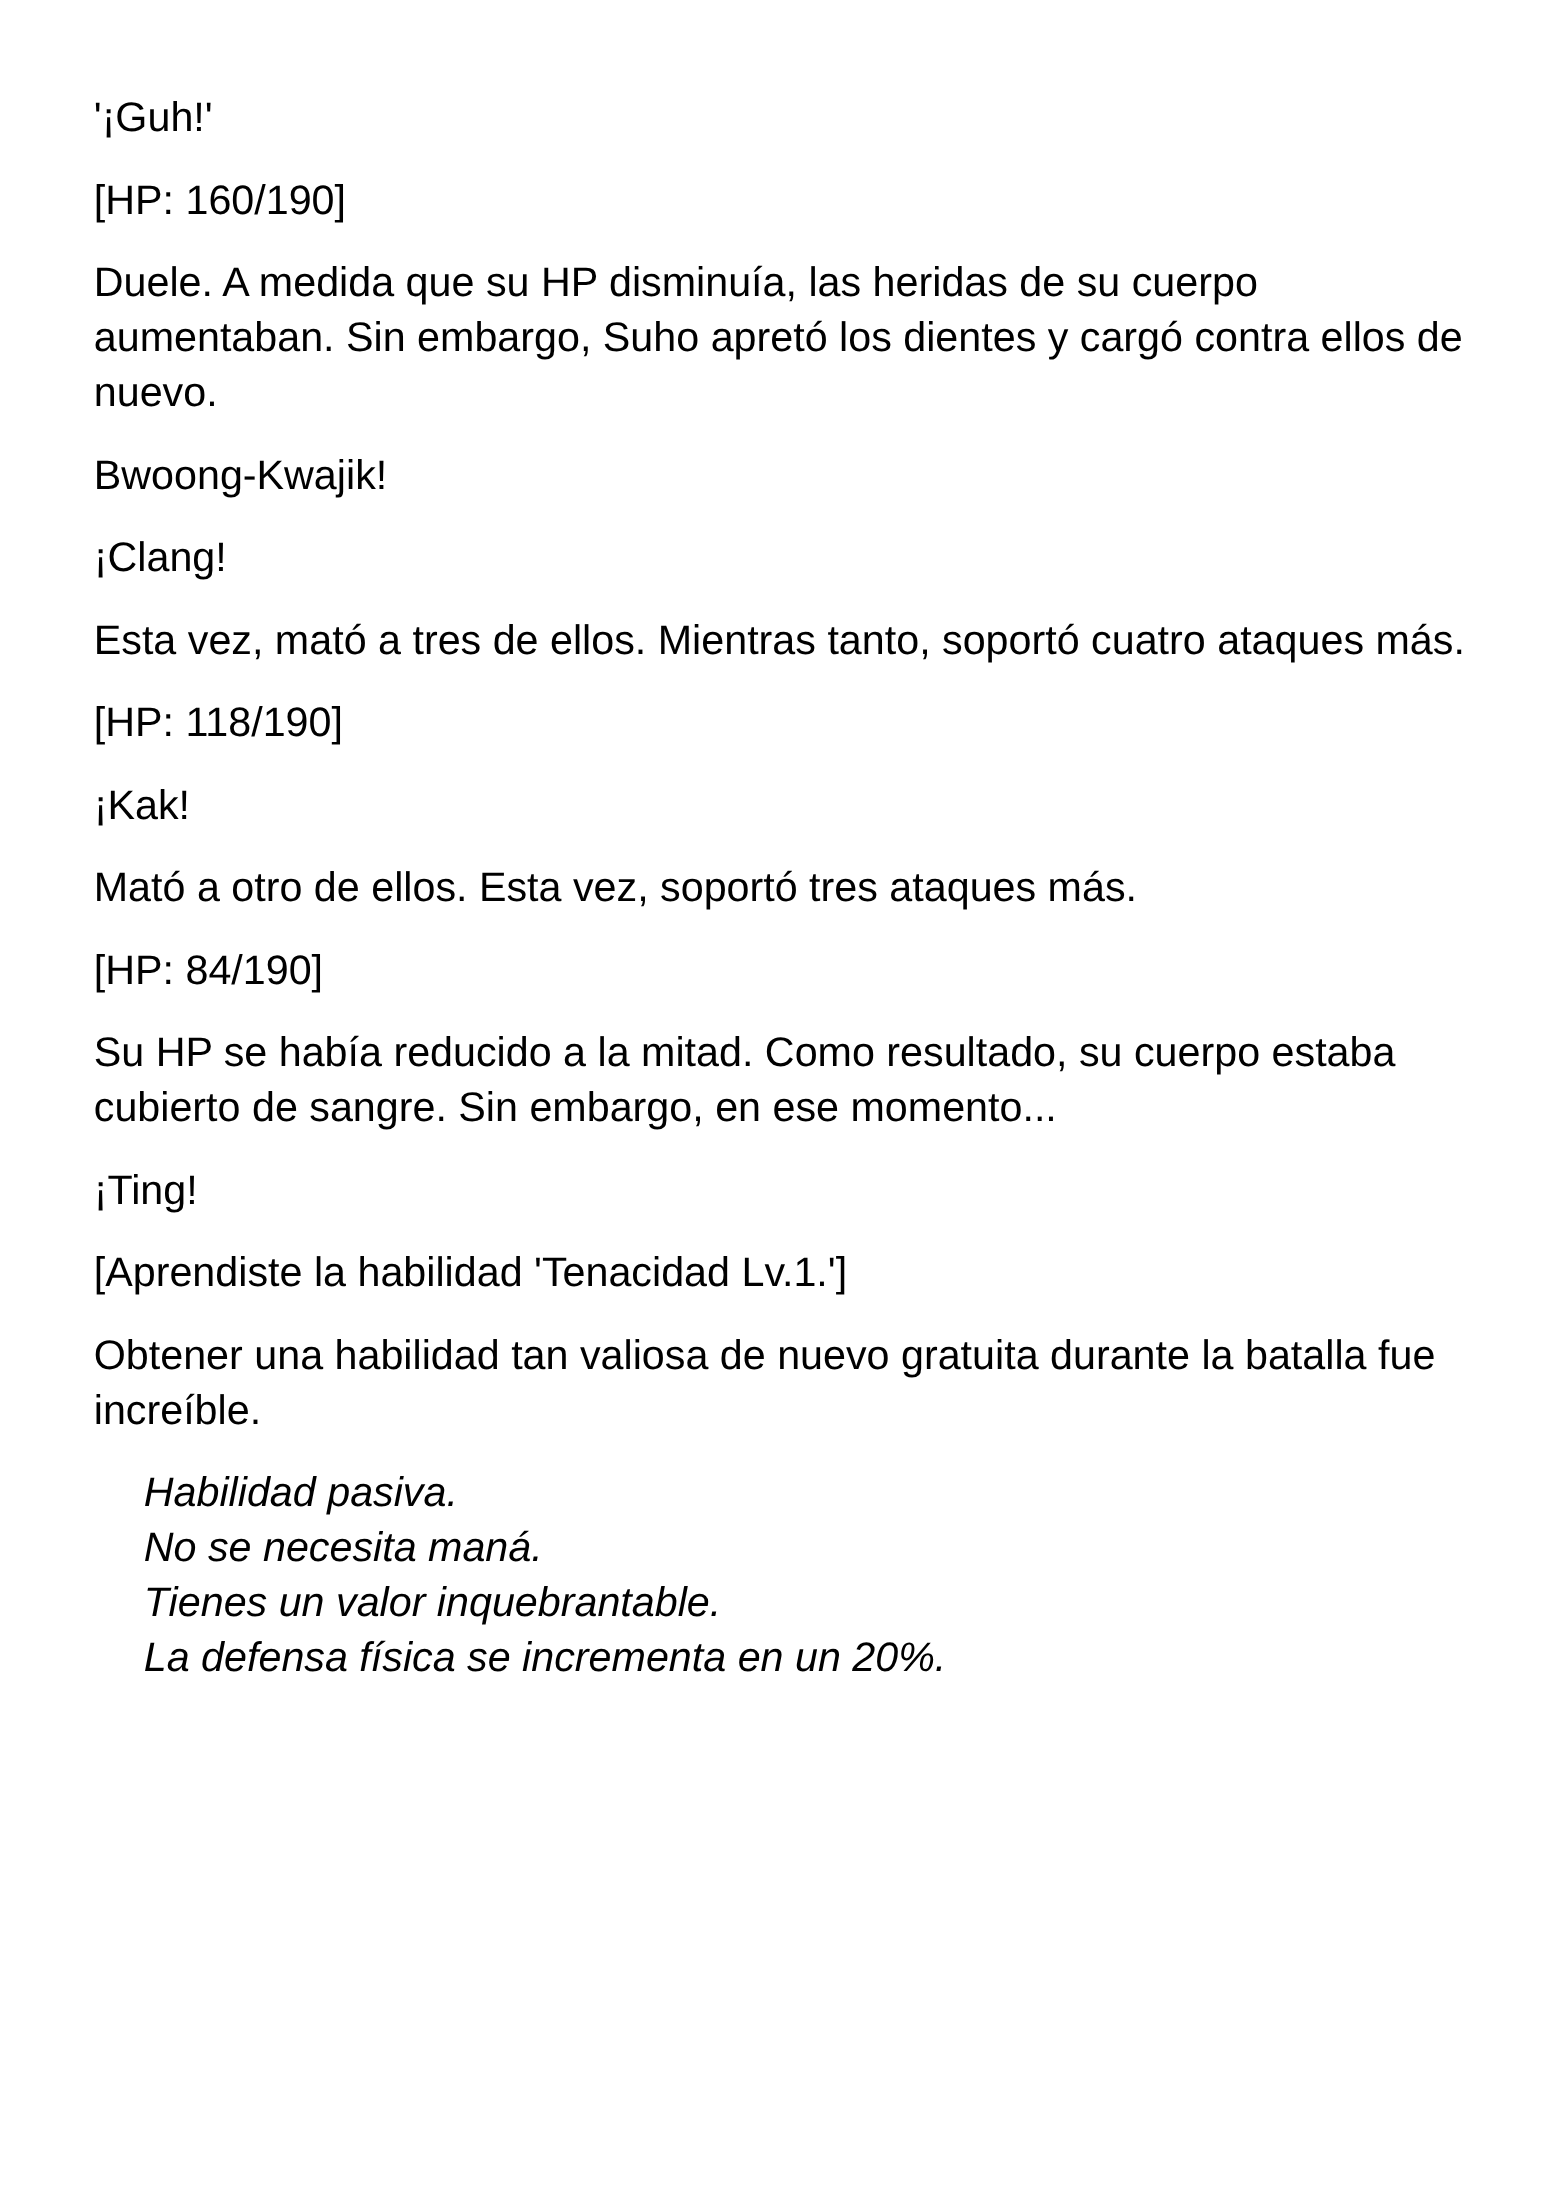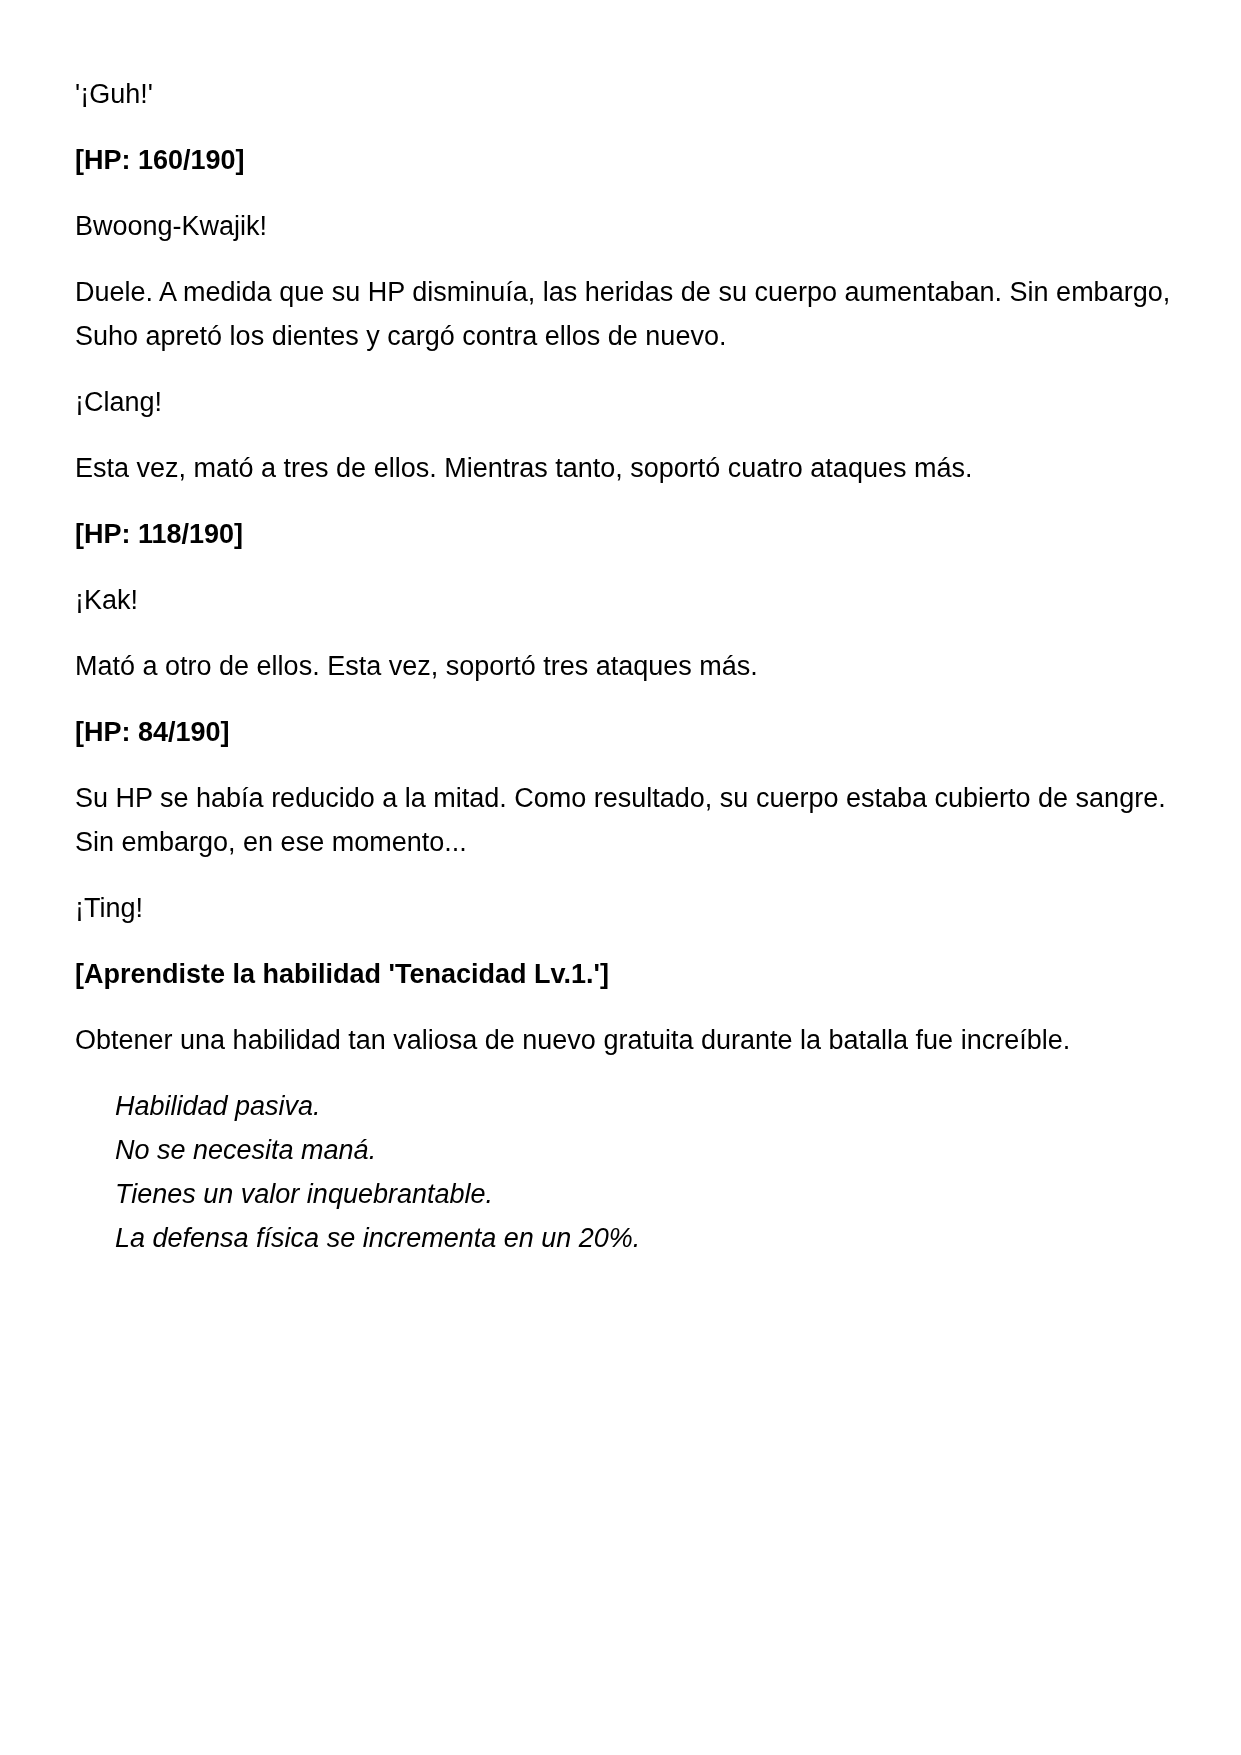--- a/index.html
+++ b/index.html
@@ -1,32 +1,32 @@
 <!DOCTYPE html>
 <html><head>
 <meta charset="utf-8">
 <style>
   html, body { margin: 0; padding: 0; background: #ffffff; }
   body { width: 1241px; height: 1755px; overflow: hidden; position: relative; }
   .page { position: absolute; left: 75px; top: 72px; width: 1110px;
-          font-family: "Liberation Sans", sans-serif; font-size: 27px; line-height: 44px; color: #000; }
+          font-family: "Liberation Sans", sans-serif; font-size: 33px; line-height: 44px; color: #000; }
   .p { margin: 0 0 22px 0; }
-  .b { font-weight: bold; }
+  .b { font-weight: normal; }
   .i { font-style: italic; margin-left: 40px; }
   .skill { margin: 0; }
   .skill div { line-height: 44px; }
 </style>
 </head>
 <body>
 
 <div class="page">
   <p class="p">'¡Guh!'</p>
   <p class="p b">[HP: 160/190]</p>
+  <p class="p">Duele. A medida que su HP disminuía, las heridas de su cuerpo aumentaban. Sin embargo, Suho apretó los dientes y cargó contra ellos de nuevo.</p>
   <p class="p">Bwoong-Kwajik!</p>
-  <p class="p">Duele. A medida que su HP disminuía, las heridas de su cuerpo aumentaban. Sin embargo, Suho apretó los dientes y cargó contra ellos de nuevo.</p>
   <p class="p">¡Clang!</p>
   <p class="p">Esta vez, mató a tres de ellos. Mientras tanto, soportó cuatro ataques más.</p>
   <p class="p b">[HP: 118/190]</p>
   <p class="p">¡Kak!</p>
   <p class="p">Mató a otro de ellos. Esta vez, soportó tres ataques más.</p>
   <p class="p b">[HP: 84/190]</p>
   <p class="p">Su HP se había reducido a la mitad. Como resultado, su cuerpo estaba cubierto de sangre. Sin embargo, en ese momento...</p>
   <p class="p">¡Ting!</p>
   <p class="p b">[Aprendiste la habilidad 'Tenacidad Lv.1.']</p>
   <p class="p">Obtener una habilidad tan valiosa de nuevo gratuita durante la batalla fue increíble.</p>

